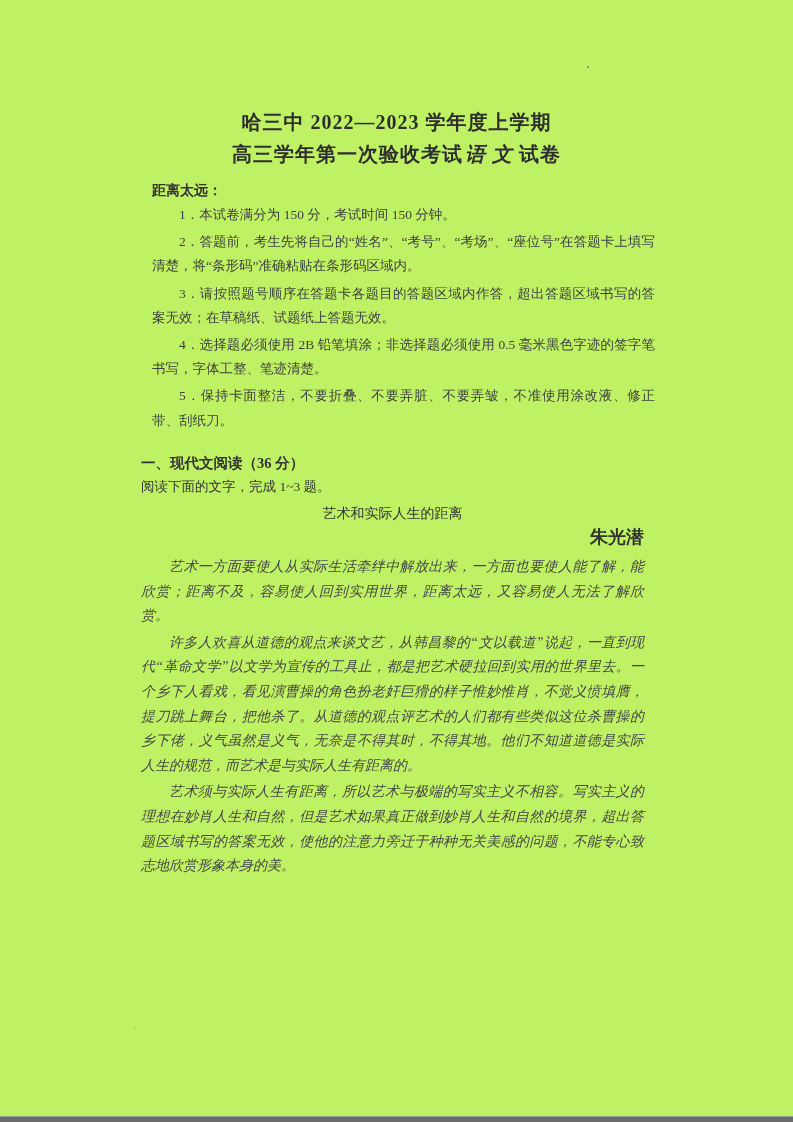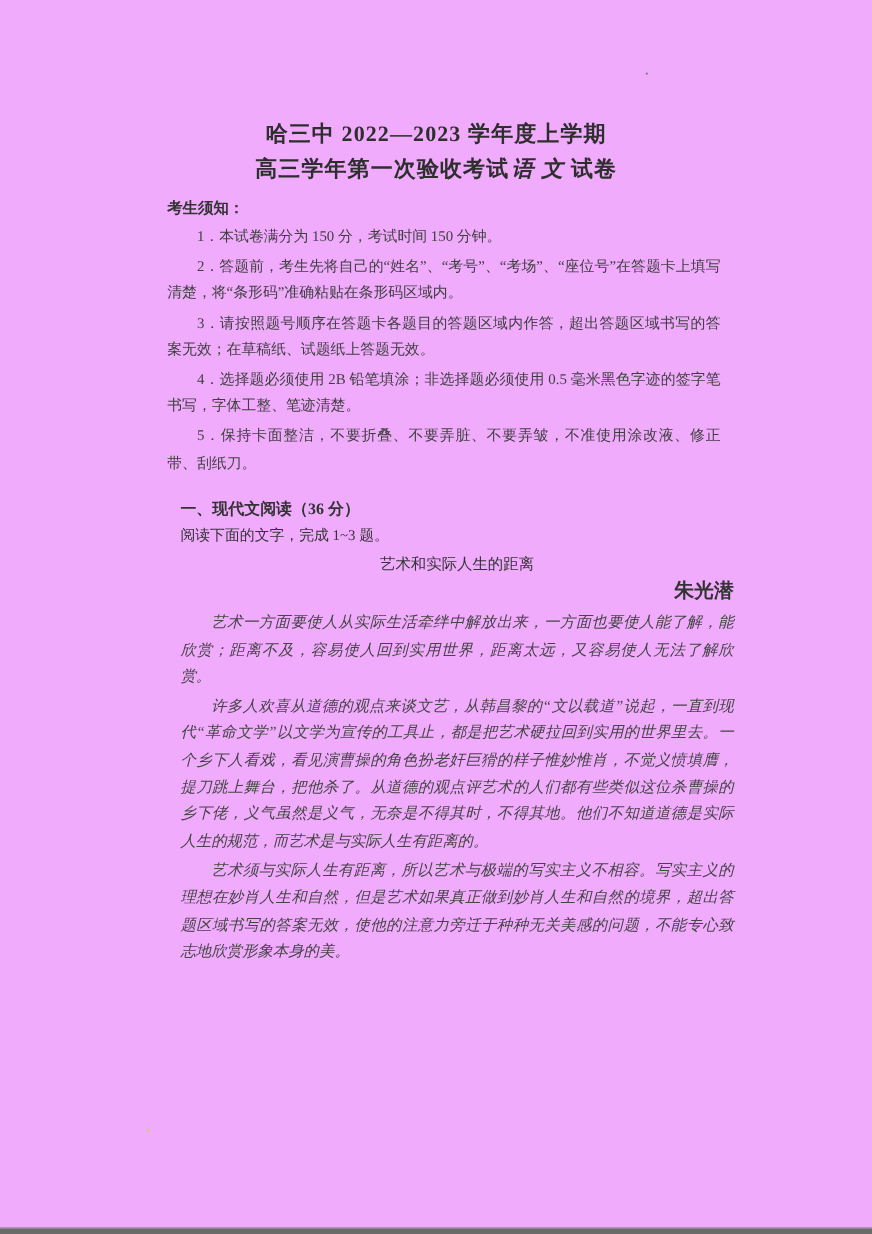--- a/index.html
+++ b/index.html
@@ -6,21 +6,21 @@
   body {
     width: 793px; height: 1122px;
     background: #ffffff;
     font-family: "Liberation Serif", "DejaVu Serif", serif;
     color: #3c3c3c;
     -webkit-font-smoothing: antialiased;
   }
   .page {
     position: relative;
     width: 793px; height: 1122px;
-    background: #f0abfc;
+    background: #bef264;
     overflow: hidden;
   }
 
   
   .titles {
     position: absolute; top: 106px; left: 0; width: 793px;
     text-align: center;
     font-size: 20px; line-height: 32px;
     font-weight: bold; color: #2e2e2e;
     letter-spacing: 1px;
@@ -40,21 +40,21 @@
   }
   .notices {
     position: absolute; top: 203px; left: 152px; width: 503px;
     font-size: 13.5px; line-height: 24.2px;
     text-align: justify; color: #3f3f3f;
   }
   .notices p { margin: 0 0 3px 0; text-indent: 2em; font-family: Liberation Serif, serif; }
 
   
   .reading {
-    position: absolute; top: 451px; left: 164px; width: 503px;
+    position: absolute; top: 451px; left: 141px; width: 503px;
     color: #333;
   }
   .part-heading {
     margin: 0; font-size: 14.5px; font-weight: bold; line-height: 25px;
   }
   .sub-heading {
     margin: 0; font-size: 14px; font-weight: bold; line-height: 24px;
     text-indent: 0.3em;
   }
   .instruction {
@@ -102,21 +102,21 @@
 </head>
 <body>
 
 <div class="page">
 
   <div class="titles">
     <div>哈三中 2022—2023 学年度上学期</div>
     <div><span>高三学年第一次验收考试</span><span class="subject-script">语文</span><span>试卷</span></div>
   </div>
 
-  <div class="notice-heading">考生须知：</div>
+  <div class="notice-heading">距离太远：</div>
 
   <div class="notices">
     <p>1．本试卷满分为 150 分，考试时间 150 分钟。</p>
     <p>2．答题前，考生先将自己的“姓名”、“考号”、“考场”、“座位号”在答题卡上填写清楚，将“条形码”准确粘贴在条形码区域内。</p>
     <p>3．请按照题号顺序在答题卡各题目的答题区域内作答，超出答题区域书写的答案无效；在草稿纸、试题纸上答题无效。</p>
     <p>4．选择题必须使用 2B 铅笔填涂；非选择题必须使用 0.5 毫米黑色字迹的签字笔书写，字体工整、笔迹清楚。</p>
     <p>5．保持卡面整洁，不要折叠、不要弄脏、不要弄皱，不准使用涂改液、修正带、刮纸刀。</p>
   </div>
 
   <div class="reading">

